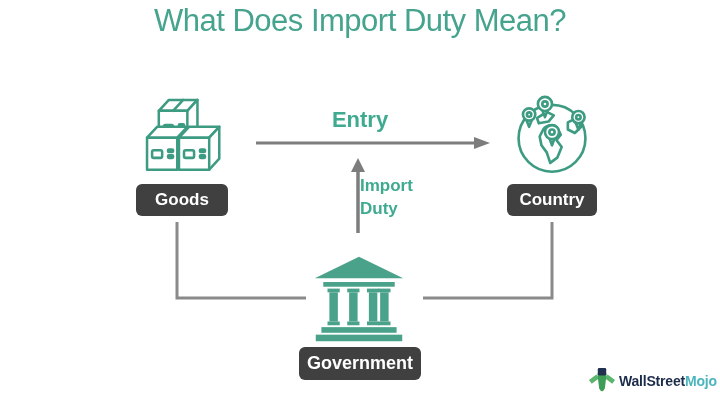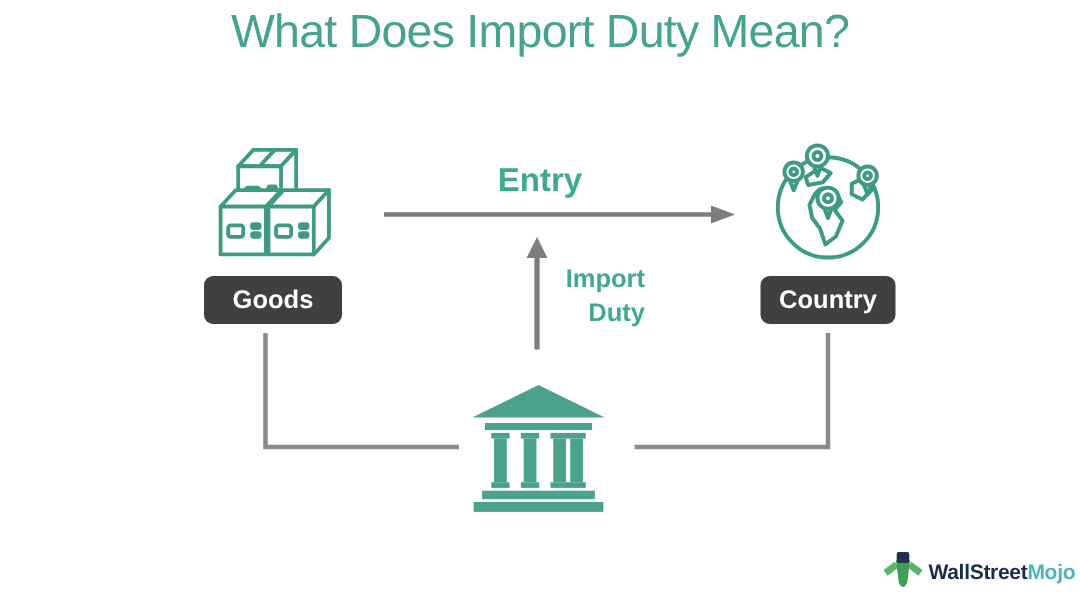--- a/index.html
+++ b/index.html
@@ -43,21 +43,21 @@
     position: absolute;
     color: #3faa90;
     font-weight: bold;
   }
   .entry-label {
     left: 290px; top: 107px; width: 140px;
     text-align: center; font-size: 22px;
   }
   .importduty-label {
     left: 360px; top: 174px; width: 70px;
-    text-align: right; font-size: 17px;
+    text-align: left; font-size: 17px;
     line-height: 23px;
     white-space: pre-line;
   }
   .arrow-svg, .connector-svg { position: absolute; }
   .entry-arrow    { left: 254px; top: 135px; width: 238px; height: 16px; }
   .importduty-arrow { left: 349px; top: 156px; width: 18px; height: 80px; }
   .connector-left  { left: 170px; top: 216px; width: 140px; height: 90px; }
   .connector-right { left: 416px; top: 216px; width: 140px; height: 90px; }
   .logo {
     position: absolute;
@@ -165,20 +165,21 @@
         <rect x="60.5" y="40" width="9" height="31"></rect>
         <rect x="58.5" y="71" width="13" height="4"></rect>
         <rect x="70.5" y="36" width="13" height="4"></rect>
         <rect x="72.5" y="40" width="9" height="31"></rect>
         <rect x="70.5" y="71" width="13" height="4"></rect>
       </g>
       <rect x="10" y="77" width="80" height="6"></rect>
       <rect x="4" y="85" width="92" height="7"></rect>
     </svg>
   </div>
+  <div class="node-label government-label">Government</div>
 
   <div class="logo">
     <span style="display:inline-flex;">
       <svg width="28" height="30" viewBox="0 0 30 32">
         <path d="M1,15 L9,9 L12,13 L4,19 Z" fill="#5cb56e"></path>
         <path d="M29,15 L21,9 L18,13 L26,19 Z" fill="#5cb56e"></path>
         <path d="M10,8 h10 l-2,16 q-3,6 -6,0 Z" fill="#3e9e57"></path>
         <rect x="10.5" y="2" width="9" height="8" rx="1.5" fill="#20304f"></rect>
       </svg>
     </span>

